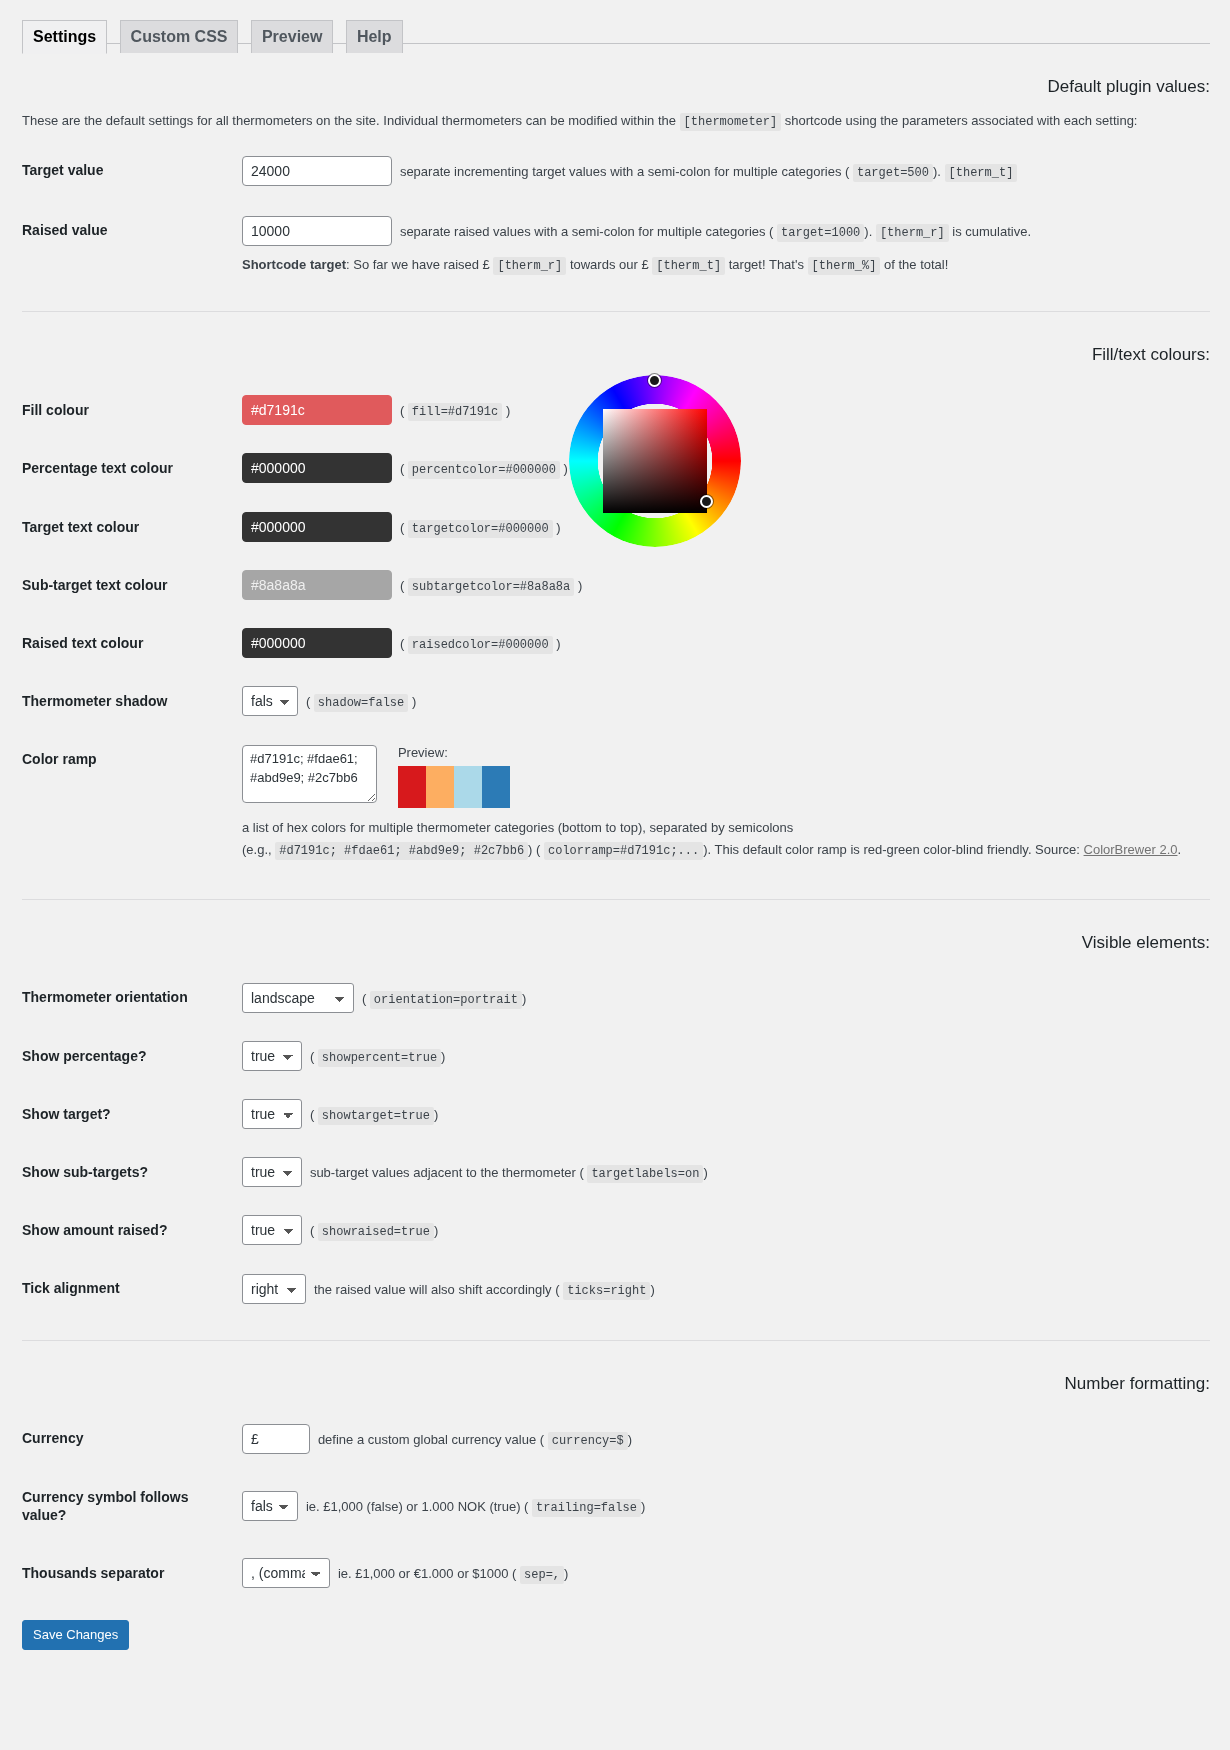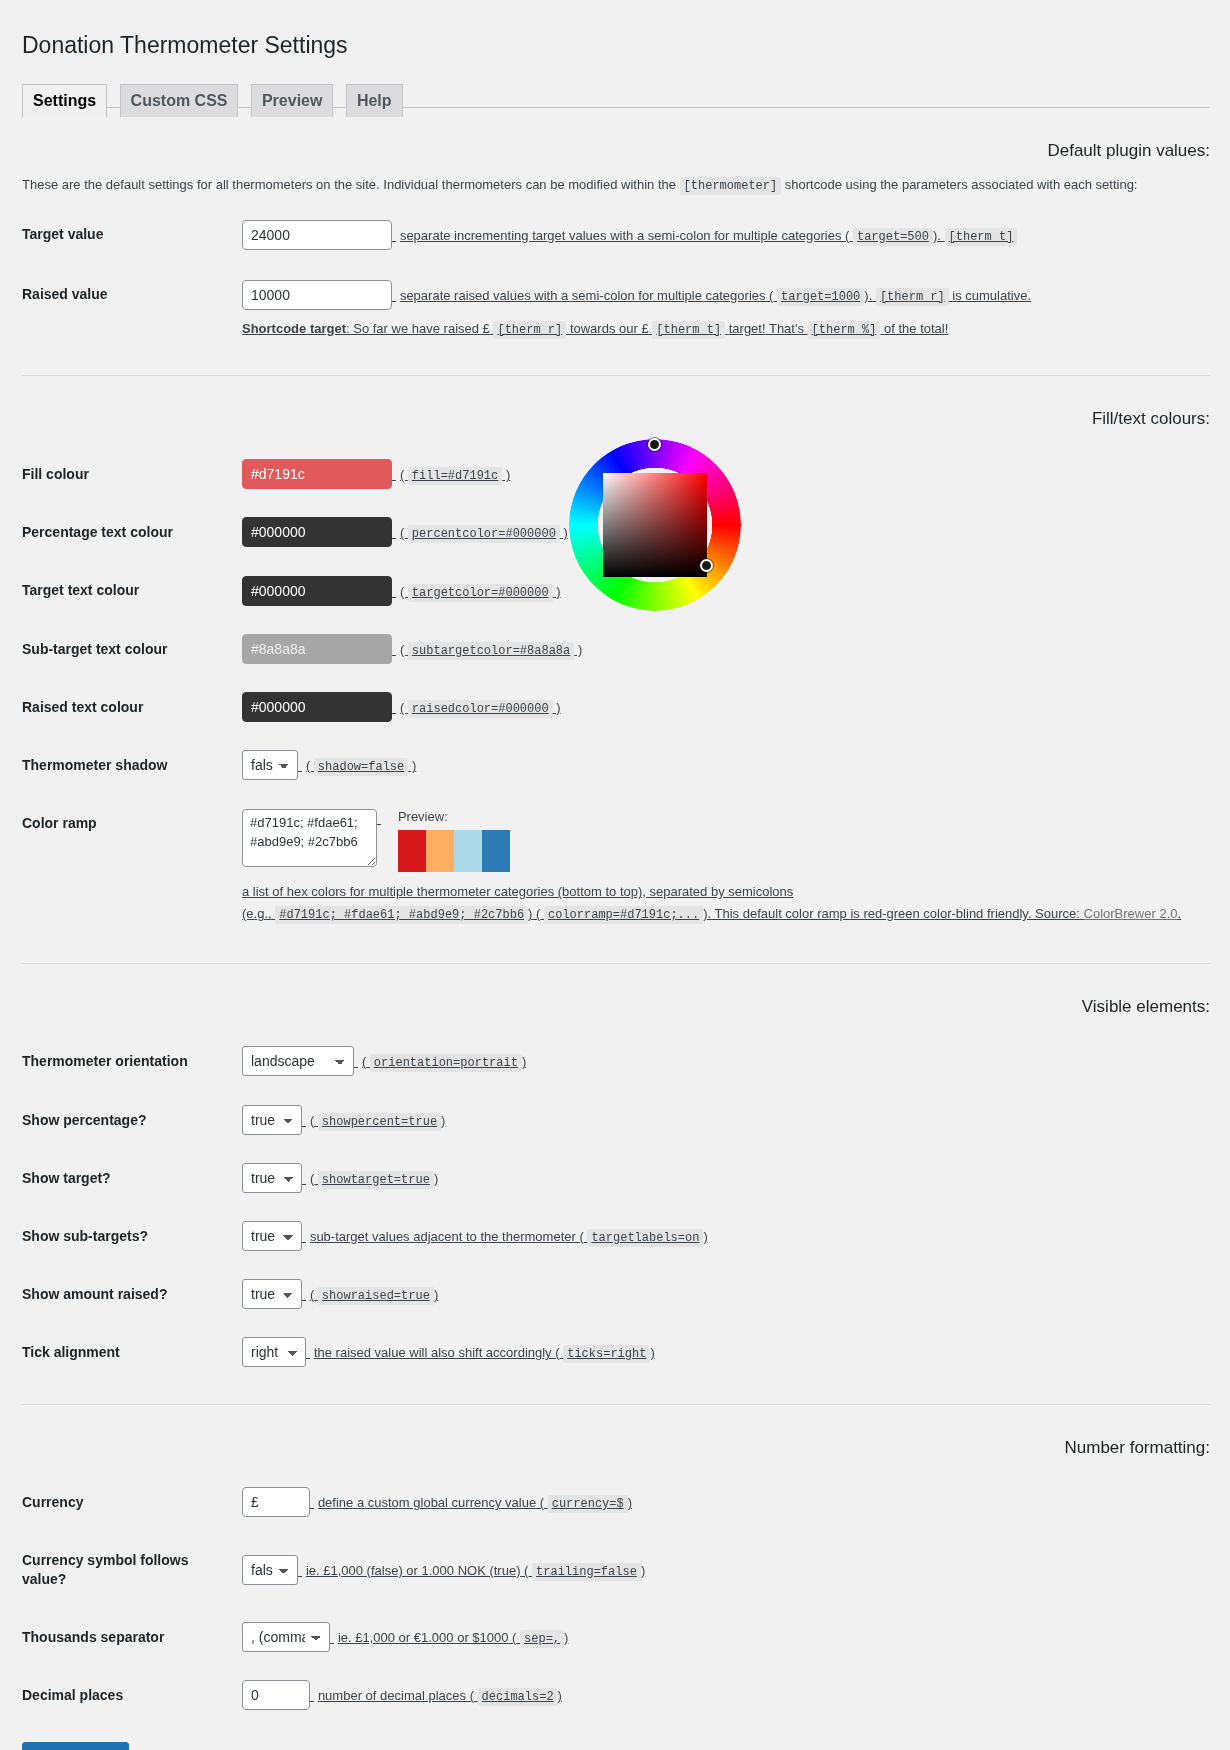--- a/index.html
+++ b/index.html
@@ -92,21 +92,20 @@
     line-height: 1.3;
     font-weight: 600;
     font-size: 14px;
     color: #1d2327;
   }
   table.form-table td {
     padding: 15px 10px;
     line-height: 1.3;
     vertical-align: middle;
     font-size: 14px;
-    text-decoration: underline;
   }
   table.form-table td.tight { padding-top: 12px; padding-bottom: 12px; }
 
   .desc {
     font-size: 13px;
     color: #3c434a;
     margin-left: 4px;
   }
   code {
     font-family: "Liberation Mono", monospace;
@@ -254,21 +253,20 @@
     cursor: pointer;
     font-family: "Liberation Sans", sans-serif;
     height: 30px;
   }
 </style>
 </head>
 <body>
 
 <div class="wrap">
 
-  <h1 class="page-title">Donation Thermometer Settings</h1>
 
   <nav class="nav-tab-wrapper">
     <a class="nav-tab active" href="#">Settings</a>
     <a class="nav-tab" href="#">Custom CSS</a>
     <a class="nav-tab" href="#">Preview</a>
     <a class="nav-tab" href="#">Help</a>
   </nav>
 
   <h2 class="section-title">Default plugin values:</h2>
   <p class="section-intro">
@@ -512,28 +510,20 @@
       <td class="tight">
         <select class="wp-select" style="width:88px;">
           <option>, (comma)</option>
           <option>. (period)</option>
           <option>(none)</option>
         </select>
         <span class="desc"><span>ie. £1,000 or €1.000 or $1000 (</span>
           <code>sep=,</code><span>)</span></span>
       </td>
     </tr>
-    <tr>
-      <th>Decimal places</th>
-      <td class="tight">
-        <input class="regular-text small-text" type="text" value="0" style="">
-        <span class="desc"><span>number of decimal places (</span>
-          <code>decimals=2</code><span>)</span></span>
-      </td>
-    </tr>
   </tbody>
     </table>
 
   <div class="submit-row">
     <button class="button-primary">Save Changes</button>
   </div>
 
 </div>
 
 </body></html>

